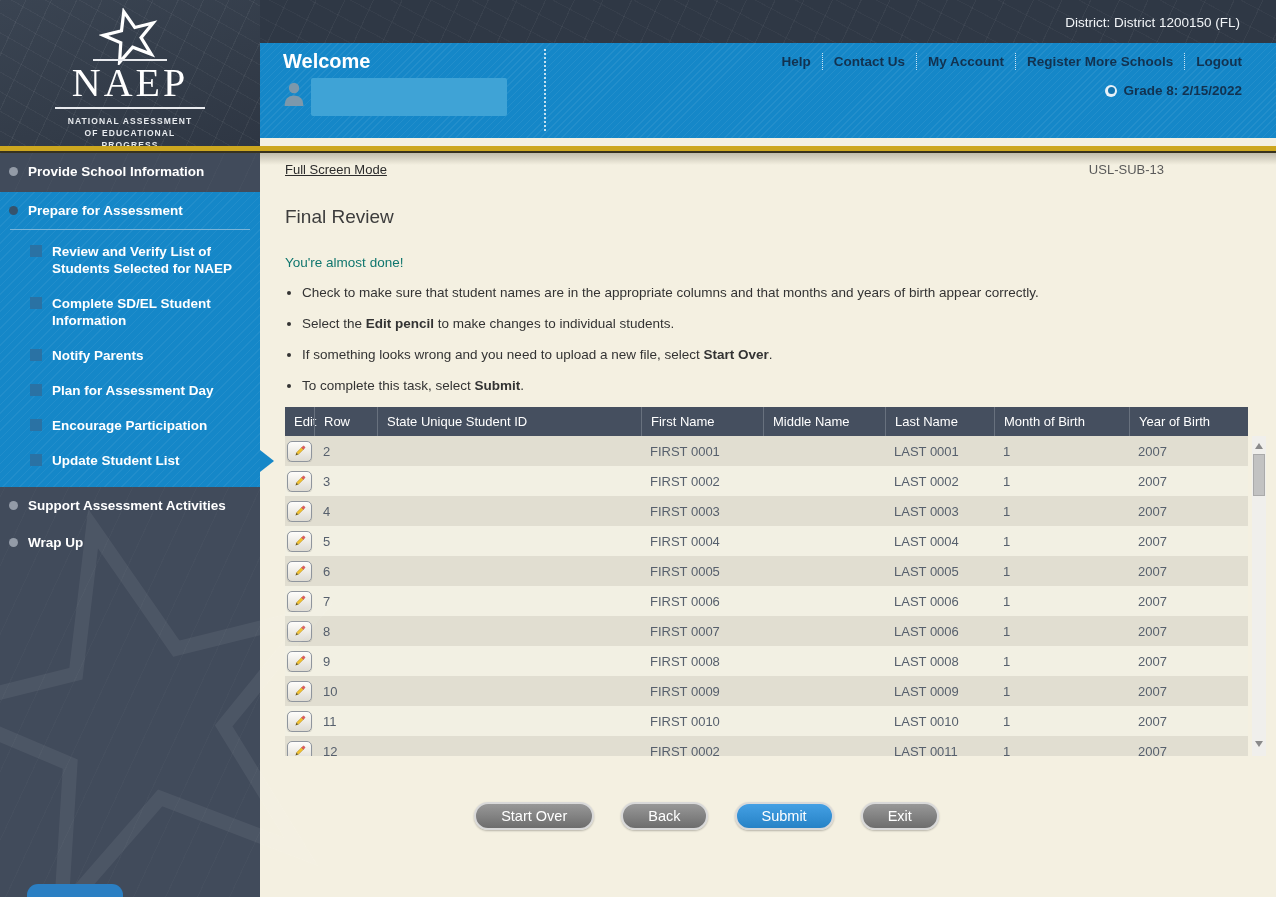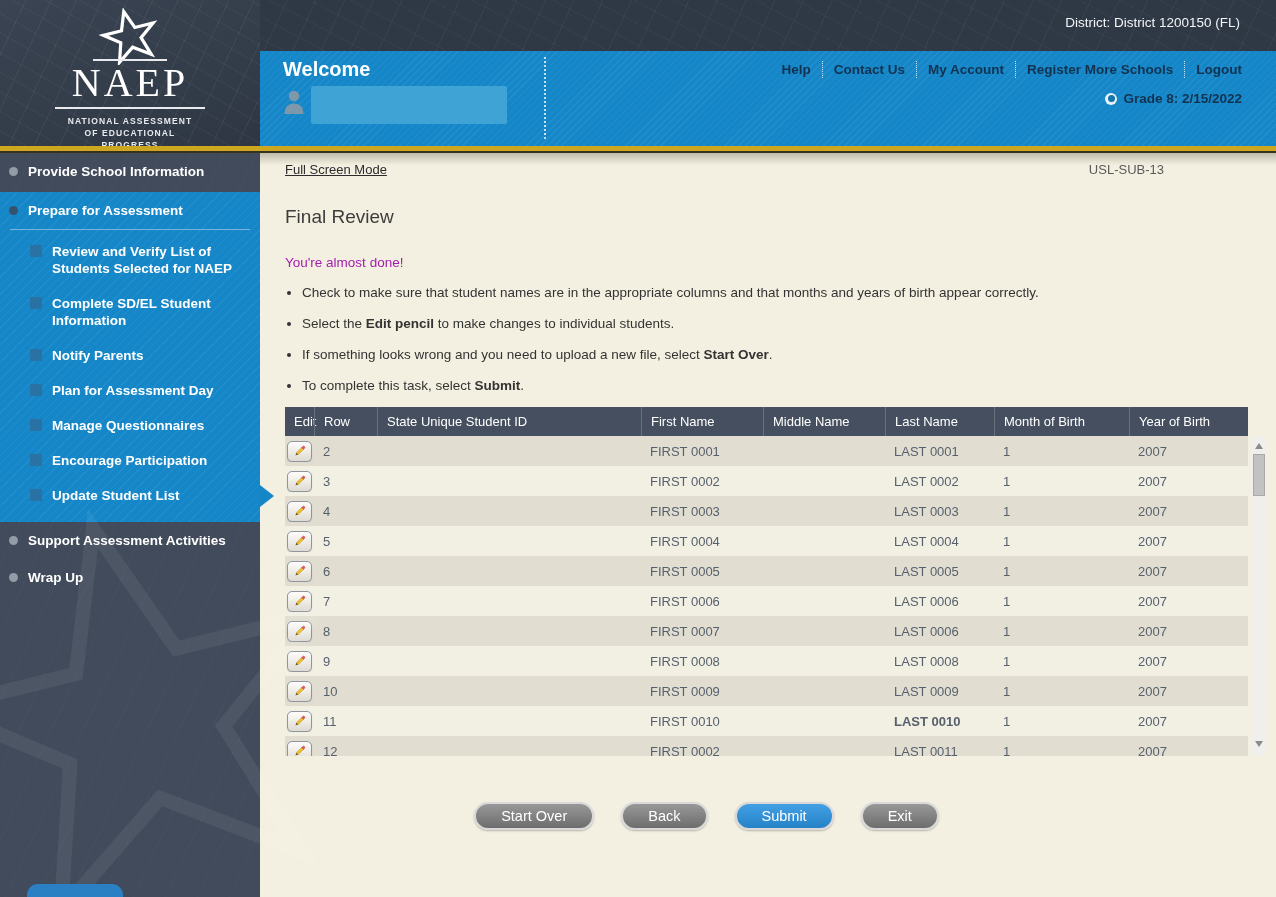--- a/index.html
+++ b/index.html
@@ -23,21 +23,21 @@
   .logo-panel::after{content:"";position:absolute;inset:0;
     background-image:repeating-linear-gradient(115deg,rgba(255,255,255,.05) 0 1px,transparent 1px 23px),
                      repeating-linear-gradient(30deg,rgba(255,255,255,.04) 0 1px,transparent 1px 17px);}
   .logo-star{margin-top:8px;}
   .logo-rule-top{width:74px;height:2px;background:#e8eaee;margin-top:-6px;}
   .logo-acronym{font-family:"Liberation Serif",serif;font-size:40px;color:#ffffff;letter-spacing:3px;line-height:44px;}
   .logo-rule{width:150px;height:2px;background:#e8eaee;margin-top:2px;margin-bottom:6px;}
   .logo-caption{font-size:8.5px;color:#e7eaee;letter-spacing:1.1px;text-align:center;line-height:12px;font-weight:bold;}
 
   
-  .welcome-bar{position:absolute;left:260px;top:51px;width:1016px;height:95px;background:#1587c8;
+  .welcome-bar{position:absolute;left:260px;top:43px;width:1016px;height:95px;background:#1587c8;
     background-image:repeating-linear-gradient(135deg,rgba(255,255,255,.06) 0 1px,transparent 1px 5px);
     display:flex;}
   .welcome-left{width:284px;padding-left:23px;box-sizing:border-box;flex:none;}
   .welcome-title{margin-top:7px;font-size:20px;font-weight:bold;color:#ffffff;}
   .user-row{display:flex;align-items:flex-start;gap:6px;margin-top:5px;}
   .redacted-name{width:196px;height:38px;background:#3fa3d6;border-radius:2px;}
   .welcome-divider{border-left:2px dotted rgba(255,255,255,.75);height:82px;margin-top:6px;flex:none;}
   .welcome-right{flex:1;display:flex;flex-direction:column;align-items:flex-end;padding-right:34px;}
   .nav-row{display:flex;margin-top:10px;}
   .nav-link{font-size:13.5px;font-weight:bold;color:#123250;padding:1px 11px;cursor:pointer;
@@ -76,21 +76,21 @@
   
   .content{position:absolute;left:260px;top:153px;width:1016px;height:744px;box-sizing:border-box;
     padding:5px 0 0 25px;background:#f4f0e1;}
   .content::before{content:"";position:absolute;left:0;top:-2px;width:100%;height:14px;
     background:linear-gradient(rgba(85,80,62,.38),rgba(85,80,62,0));pointer-events:none;}
   .content-top{display:flex;justify-content:space-between;align-items:flex-start;margin-top:4px;position:relative;}
   .fs-link{font-size:13px;color:#2c2c2c;text-decoration:underline;cursor:pointer;}
   .page-code{font-size:13px;color:#5a5a5a;margin-right:112px;}
   .page-title{font-size:27px;font-weight:400;color:#3d3d3d;margin:9px 0 0 0;letter-spacing:.2px;}
   .section-title{font-size:19px;font-weight:400;color:#3d3d3d;margin:29px 0 0 0;}
-  .intro{font-size:13.5px;color:#a21caf;margin:27px 0 0 0;}
+  .intro{font-size:13.5px;color:#0f766e;margin:27px 0 0 0;}
   ul.bullets{margin:13px 0 0 17px;padding:0;max-width:822px;font-size:13.5px;color:#333;line-height:19px;}
   ul.bullets li{margin-bottom:12px;}
   ul.bullets b{font-weight:bold;}
 
   
   .table-wrap{margin-top:9px;width:981px;position:relative;}
   .thead{display:flex;width:963px;height:29px;background:#454f5f;color:#fff;font-size:13px;}
   .th{display:flex;align-items:center;box-sizing:border-box;padding-left:9px;border-left:1px solid #68717e;height:29px;}
   .th:first-child{border-left:none;}
   .tbody-viewport{width:963px;height:320px;overflow:hidden;}
@@ -191,24 +191,20 @@
         <div class="sb-sub">
           <span class="sb-square"></span>
           <span>Notify Parents</span>
         </div>
         <div class="sb-sub">
           <span class="sb-square"></span>
           <span>Plan for Assessment Day</span>
         </div>
         <div class="sb-sub">
           <span class="sb-square"></span>
-          <span>Manage Questionnaires</span>
-        </div>
-        <div class="sb-sub">
-          <span class="sb-square"></span>
           <span>Encourage Participation</span>
         </div>
         <div class="sb-sub active">
           <span class="sb-square"></span>
           <span>Update Student List</span>
         </div>
       </div>
       <div class="sb-item">
         <span class="sb-bullet"></span>
         <span>Support Assessment Activities</span>
@@ -418,21 +414,21 @@
                   <path d="M4.2 9.6 L10.6 3.2 L12.8 5.4 L6.4 11.8 Z" fill="#f2c12e" stroke="#a8871c" stroke-width="0.6"></path>
                   <path d="M10.6 3.2 L12.3 1.5 Q13 .9 13.9 1.7 L14.3 2.1 Q15.1 3 14.5 3.7 L12.8 5.4 Z" fill="#e25b5b" stroke="#b03c3c" stroke-width="0.5"></path>
                   <path d="M4.2 9.6 L6.4 11.8 L3 13 Z" fill="#6b5a1e"></path>
                 </svg>
               </button>
             </div>
             <div class="td" style="width: 63px;">11</div>
             <div class="td" style="width: 264px;"></div>
             <div class="td" style="width: 122px;">FIRST 0010</div>
             <div class="td" style="width: 122px;"></div>
-            <div class="td" style="width: 109px; font-weight: bold;">LAST 0010</div>
+            <div class="td" style="width: 109px;">LAST 0010</div>
             <div class="td" style="width: 135px;">1</div>
             <div class="td" style="width: 119px;">2007</div>
           </div>
           <div class="tr dark">
             <div class="td edit-cell" style="width: 29px;">
               <button class="edit-btn">
                 <svg width="13" height="13" viewBox="0 0 16 16">
                   <path d="M4.2 9.6 L10.6 3.2 L12.8 5.4 L6.4 11.8 Z" fill="#f2c12e" stroke="#a8871c" stroke-width="0.6"></path>
                   <path d="M10.6 3.2 L12.3 1.5 Q13 .9 13.9 1.7 L14.3 2.1 Q15.1 3 14.5 3.7 L12.8 5.4 Z" fill="#e25b5b" stroke="#b03c3c" stroke-width="0.5"></path>
                   <path d="M4.2 9.6 L6.4 11.8 L3 13 Z" fill="#6b5a1e"></path>

